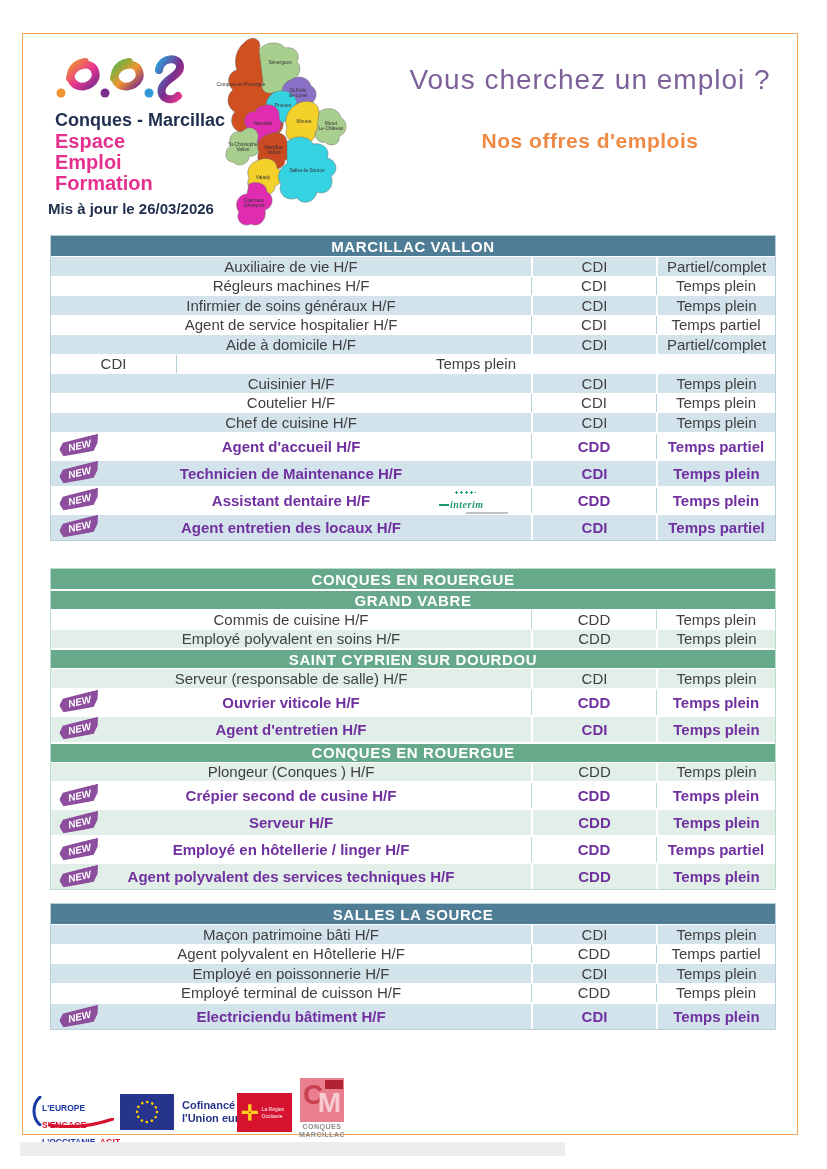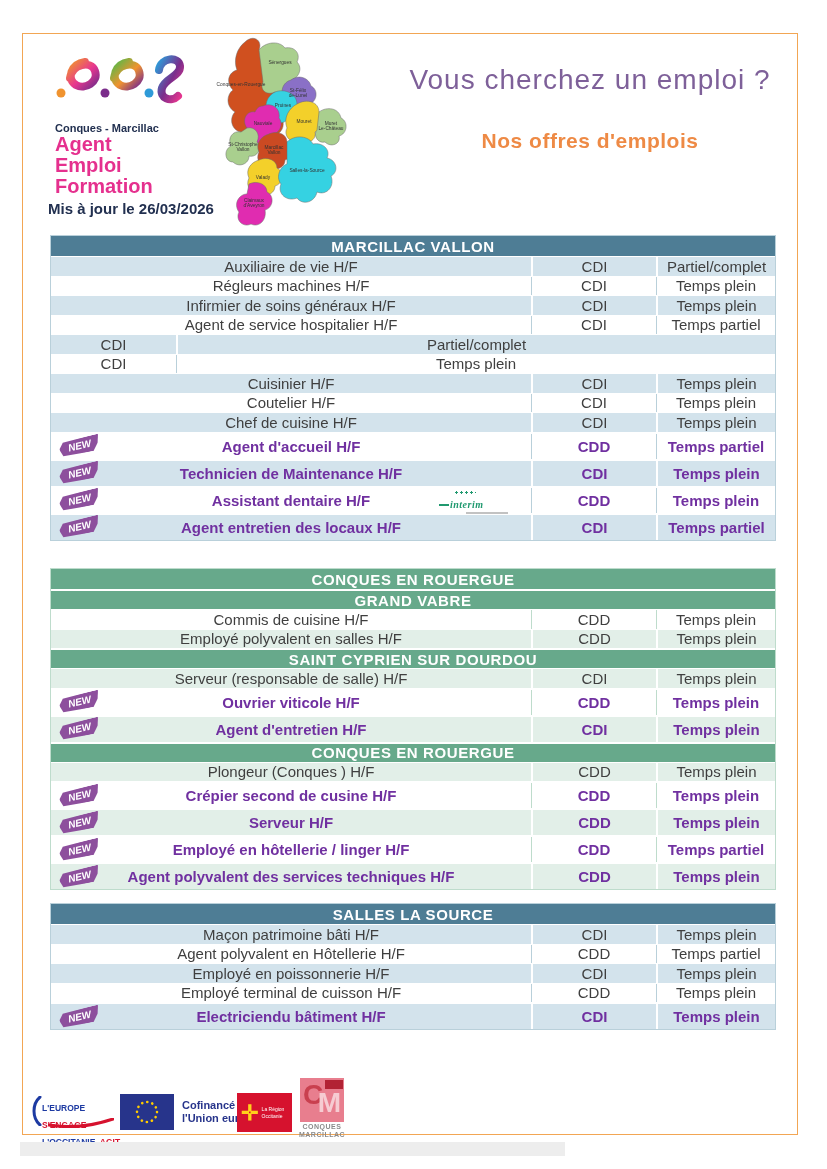--- a/index.html
+++ b/index.html
@@ -2,21 +2,21 @@
 <html><head>
 <meta charset="utf-8">
 <style>
   html,body{margin:0;padding:0;background:#fff;}
   body{font-family:"Liberation Sans",sans-serif;}
   .page{position:relative;width:827px;height:1169px;background:#fff;overflow:hidden;}
   .frame{position:absolute;left:22px;top:33px;width:774px;height:1100px;border:1px solid #f2a654;}
 
   
   .logo-block{position:absolute;left:55px;top:48px;width:180px;}
-  .org{font-size:11px;font-weight:700;color:#223050;margin-top:12px;}
+  .org{font-size:18px;font-weight:700;color:#223050;margin-top:0;}
   .brand div{color:#e5308e;font-weight:800;font-size:20px;line-height:1.05;}
   .updated{position:absolute;left:48px;top:200px;font-size:15px;font-weight:700;color:#223050;}
   .map-wrap{position:absolute;left:205px;top:34px;width:172px;height:198px;}
   .main-title{position:absolute;left:385px;top:64px;width:410px;text-align:center;
     font-size:28px;font-weight:400;color:#7e6099;letter-spacing:1px;}
   .subtitle{position:absolute;left:385px;top:129px;width:410px;text-align:center;
     font-size:21px;font-weight:700;color:#ee8a45;letter-spacing:.5px;}
 
   
   .jobtable{position:absolute;left:50px;width:726px;box-sizing:border-box;border:1px solid var(--line);}
@@ -101,21 +101,21 @@
       </defs>
       <circle cx="6" cy="45" r="4.5" fill="#f0932f"></circle>
       <path d="M15,30 C17,16 36,12 40,23 C44,34 30,42 21,37 C11,31 16,16 30,14" stroke="url(#g1)" stroke-width="8" fill="none" stroke-linecap="round"></path>
       <circle cx="50" cy="45" r="4.5" fill="#7b2d8b"></circle>
       <path d="M59,30 C61,16 80,12 84,23 C88,34 74,42 65,37 C55,31 60,16 74,14" stroke="url(#g2)" stroke-width="8" fill="none" stroke-linecap="round"></path>
       <circle cx="94" cy="45" r="4.5" fill="#2e9ad8"></circle>
       <path d="M104,22 C106,9 124,8 125,18 C126,28 110,30 107,40 C104,50 116,55 123,48" stroke="url(#g3)" stroke-width="8" fill="none" stroke-linecap="round"></path>
     </svg>
     <div class="org">Conques - Marcillac</div>
     <div class="brand">
-      <div>Agent</div>
+      <div>Espace</div>
       <div>Emploi</div>
       <div>Formation</div>
     </div>
   </div>
   <div class="updated">Mis à jour le 26/03/2026</div>
 
   <div class="map-wrap">
     <svg id="map-svg" width="172" height="198" viewBox="0 0 172 198">
         <path d="M40,8 C48,0 58,6 54,16 C66,18 64,28 70,34 C78,42 72,52 78,60 C84,70 74,78 78,88 C80,98 68,106 58,102 C50,112 38,108 36,98 C26,96 24,84 30,78 C20,72 22,60 28,56 C20,48 24,38 32,36 C28,26 32,14 40,8 Z" fill="#d0501f" stroke="#6b6b6b" stroke-width="0.5"></path>
         <path d="M54,16 C60,8 74,6 80,14 C90,12 96,20 92,28 C98,34 94,44 86,46 C88,56 78,62 70,58 C62,62 54,56 58,48 L54,16 Z" fill="#a9cf8e" stroke="#6b6b6b" stroke-width="0.5"></path>
@@ -173,20 +173,23 @@
         <div class="cell c-time">Temps plein</div>
       </div>
       <div class="row r-j even">
         <div class="cell c-job">
           <span>Agent de service hospitalier H/F</span>
         </div>
         <div class="cell c-contract">CDI</div>
         <div class="cell c-time">Temps partiel</div>
       </div>
       <div class="row r-j odd">
+        <div class="cell c-job">
+          <span>Aide à domicile H/F</span>
+        </div>
         <div class="cell c-contract">CDI</div>
         <div class="cell c-time">Partiel/complet</div>
       </div>
       <div class="row r-j even">
         <div class="cell c-contract">CDI</div>
         <div class="cell c-time">Temps plein</div>
       </div>
       <div class="row r-j odd">
         <div class="cell c-job">
           <span>Cuisinier H/F</span>
@@ -251,21 +254,21 @@
       </div>
       <div class="row r-j even">
         <div class="cell c-job">
           <span>Commis de cuisine H/F</span>
         </div>
         <div class="cell c-contract">CDD</div>
         <div class="cell c-time">Temps plein</div>
       </div>
       <div class="row r-j odd">
         <div class="cell c-job">
-          <span>Employé polyvalent en salles H/F</span>
+          <span>Employé polyvalent en soins H/F</span>
         </div>
         <div class="cell c-contract">CDD</div>
         <div class="cell c-time">Temps plein</div>
       </div>
       <div class="row r-h">
         <span>SAINT CYPRIEN SUR DOURDOU</span>
       </div>
       <div class="row r-j odd">
         <div class="cell c-job">
           <span>Serveur (responsable de salle) H/F</span>

